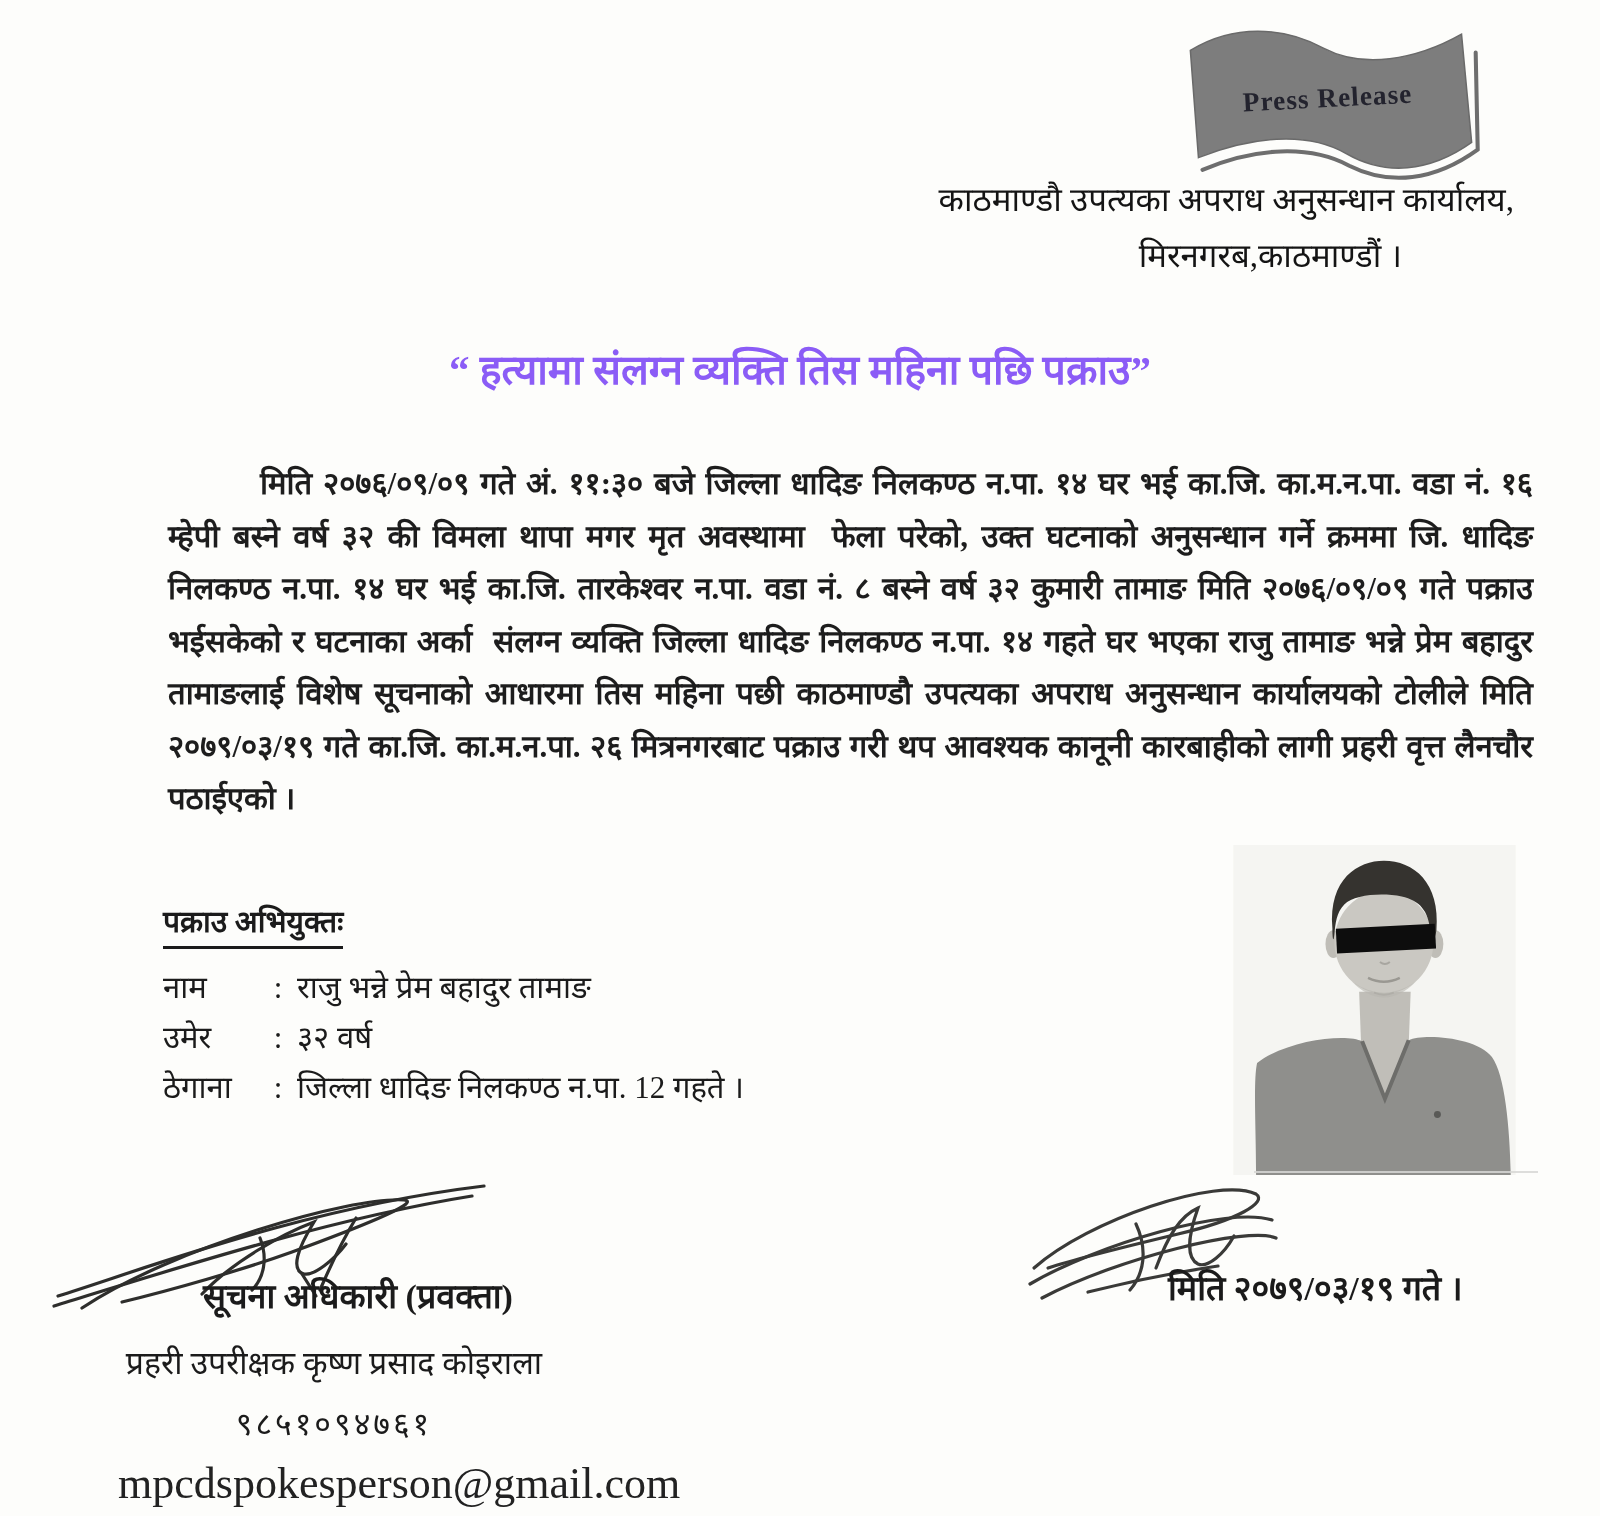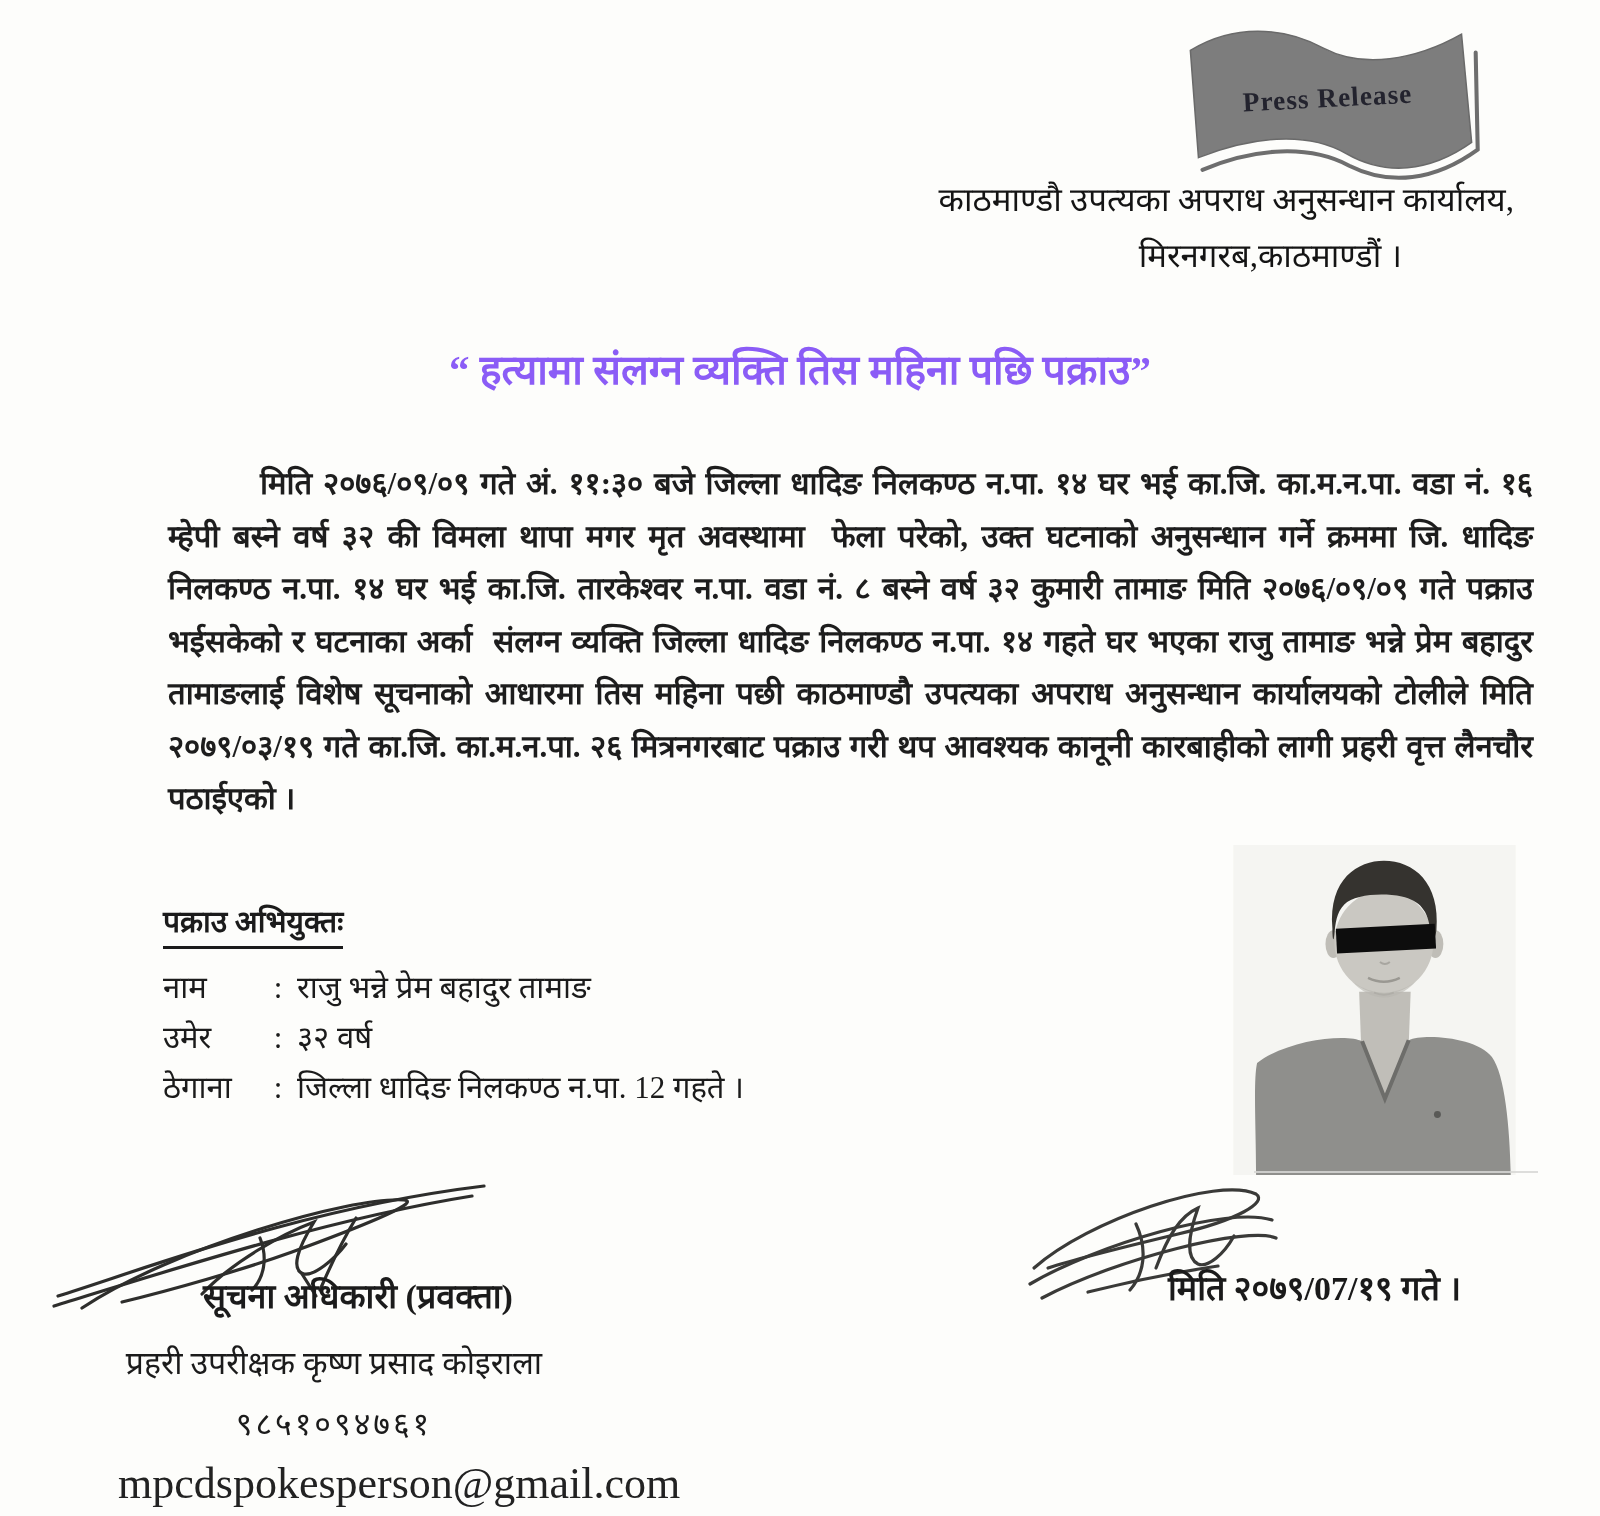--- a/index.html
+++ b/index.html
@@ -131,15 +131,15 @@
     <g fill="none" stroke="#3a3a38" stroke-width="3.2" stroke-linecap="round">
       <path d="M6,96 C60,48 190,4 228,22 C240,30 210,48 150,62 C100,74 50,86 20,96"></path>
       <path d="M2,112 C70,72 200,34 244,48"></path>
       <path d="M14,126 C90,86 220,54 248,66"></path>
       <path d="M108,52 C120,78 116,102 102,118"></path>
       <path d="M128,96 C140,64 152,44 170,36 C160,64 158,86 170,92 C180,96 196,82 206,64"></path>
       <path d="M60,120 C100,110 150,100 190,94"></path>
     </g>
   </svg>
 
-  <div class="date-right">मिति २०७९/07/१९ गते ।</div>
+  <div class="date-right">मिति २०७९/०३/१९ गते ।</div>
 
 </div>
 
 </body></html>

